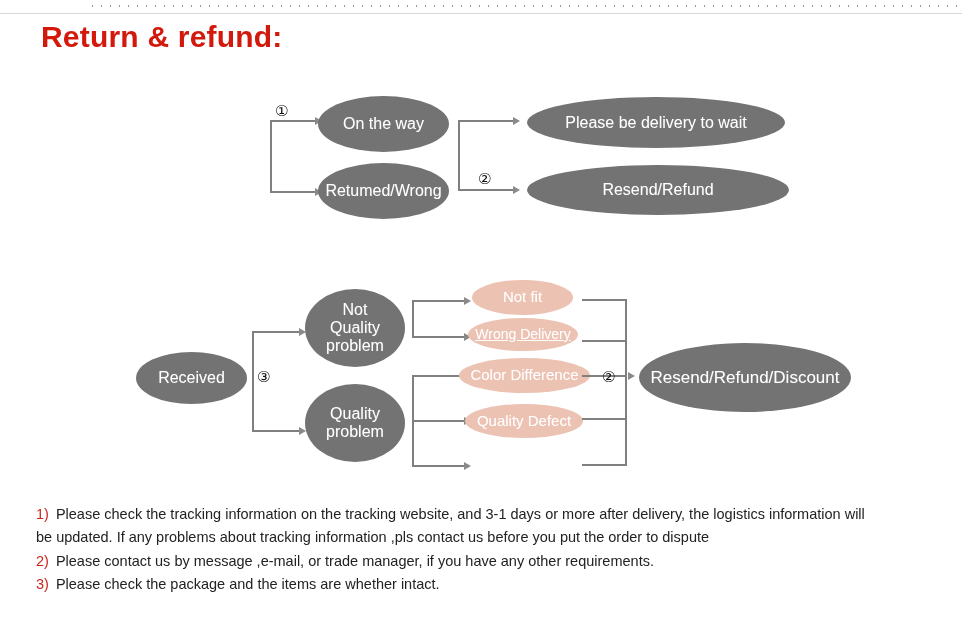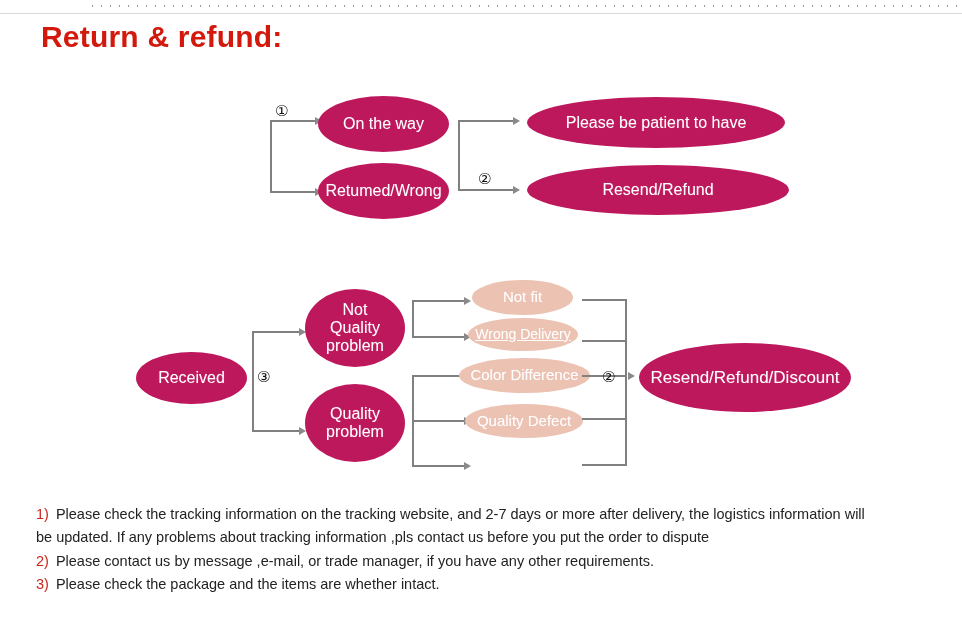--- a/index.html
+++ b/index.html
@@ -48,21 +48,21 @@
     color: #d2190c;
     letter-spacing: 0.2px;
     white-space: nowrap;
   }
 
   
   .oval {
     position: absolute;
     box-sizing: border-box;
     border-radius: 50%;
-    background: #be185d;
+    background: #737373;
     color: #ffffff;
     display: flex;
     align-items: center;
     justify-content: center;
     text-align: center;
     line-height: 1.12;
     font-weight: normal;
     text-shadow: 0 0 1px rgba(255,255,255,0.25);
   }
   .oval.softer { background: #ecc2b3; }
@@ -136,21 +136,21 @@
   <div class="oval" style="left:318px; top:96px; width:131px; height:56px; font-size:16px;">On the way</div>
   <div class="oval" style="left:318px; top:163px; width:131px; height:56px; font-size:16px;">Retumed/Wrong</div>
 
   <div class="ln-v" style="left:458px; top:120px; height:71px;"></div>
   <div class="ln-h" style="left:458px; top:120px; width:56px;"></div>
   <div class="ln-h" style="left:458px; top:189px; width:56px;"></div>
   <div class="arrow thin" style="left:513px; top:117px;"></div>
   <div class="arrow thin" style="left:513px; top:186px;"></div>
   <div class="circ-num" style="left:478px; top:172px;">②</div>
 
-  <div class="oval" style="left:527px; top:97px; width:258px; height:51px; font-size:16px;">Please be patient to have</div>
+  <div class="oval" style="left:527px; top:97px; width:258px; height:51px; font-size:16px;">Please be delivery to wait</div>
   <div class="oval" style="left:527px; top:165px; width:262px; height:50px; font-size:16px;">Resend/Refund</div>
 
   <div class="oval" style="left:136px; top:352px; width:111px; height:52px; font-size:16px;">Received</div>
 
   <div class="ln-v" style="left:252px; top:331px; height:100px;"></div>
   <div class="ln-h" style="left:252px; top:331px; width:48px;"></div>
   <div class="ln-h" style="left:252px; top:430px; width:48px;"></div>
   <div class="arrow thin" style="left:299px; top:328px;"></div>
   <div class="arrow thin" style="left:299px; top:427px;"></div>
   <div class="circ-num" style="left:257px; top:370px;">③</div>
@@ -190,21 +190,21 @@
   <div class="ln-h" style="left:582px; top:375px; width:45px;"></div>
   <div class="ln-h" style="left:582px; top:418px; width:45px;"></div>
   <div class="ln-h" style="left:582px; top:464px; width:45px;"></div>
   <div class="arrow thin" style="left:628px; top:372px;"></div>
   <div class="circ-num" style="left:602px; top:370px;">②</div>
 
   <div class="oval" style="left:639px; top:343px; width:212px; height:69px; font-size:17px;">Resend/Refund/Discount</div>
 
   <div class="notes">
     <div class="note-row">
-      <span class="note-marker">1)</span><span>Please check the tracking information on the tracking website, and 2-7 days or more after delivery, the logistics information will</span>
+      <span class="note-marker">1)</span><span>Please check the tracking information on the tracking website, and 3-1 days or more after delivery, the logistics information will</span>
     </div>
     <div class="note-row">
       <span>be updated. If any problems about tracking information ,pls contact us before you put the order to dispute</span>
     </div>
     <div class="note-row">
       <span class="note-marker">2)</span><span>Please contact us by message ,e-mail, or trade manager, if you have any other requirements.</span>
     </div>
     <div class="note-row">
       <span class="note-marker">3)</span><span>Please check the package and the items are whether intact.</span>
     </div>

